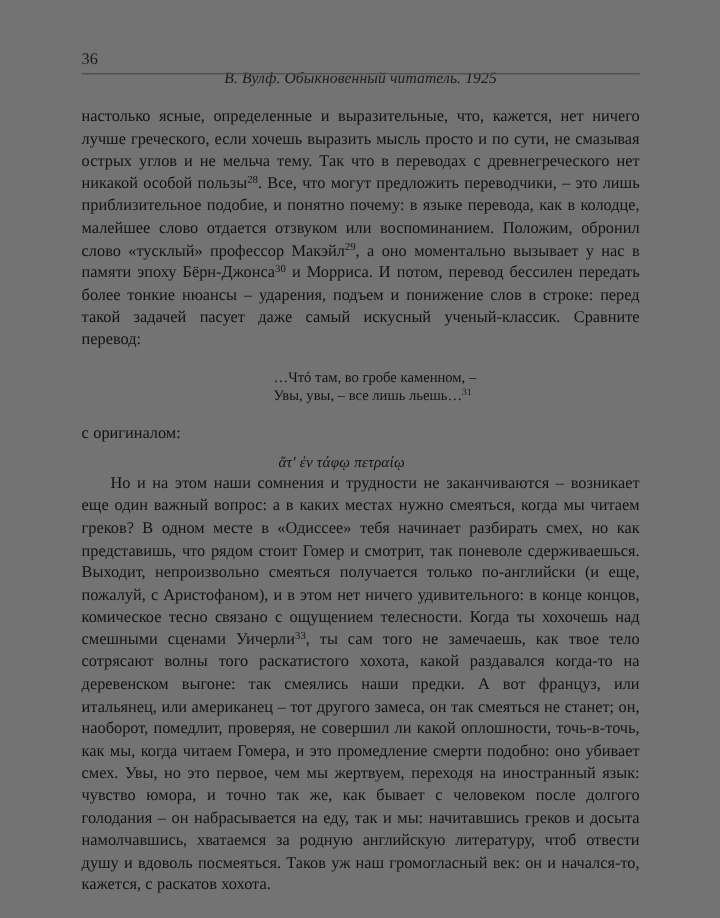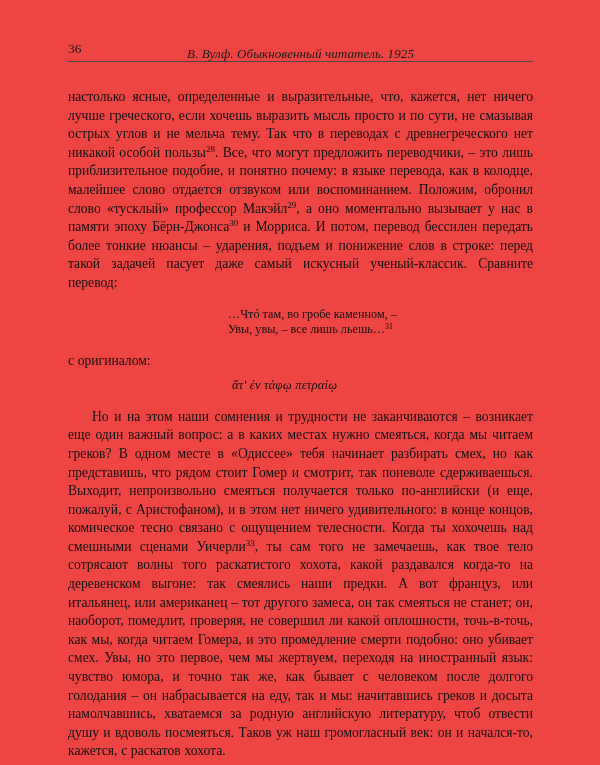--- a/index.html
+++ b/index.html
@@ -11,21 +11,21 @@
     width: 600px;
     height: 765px;
     overflow: hidden;
     font-family: "Liberation Serif", "DejaVu Serif", serif;
     color: #111111;
   }
   .page {
     position: relative;
     width: 600px;
     height: 765px;
-    background: #ef4444;
+    background: #737373;
   }
   .content {
     position: absolute;
     left: 68px;
     top: 40px;
     width: 465px;
   }
 
   
   .running-head {
@@ -38,21 +38,21 @@
     left: 0;
     top: 0;
     font-size: 13.5px;
     line-height: 18px;
     color: #1a1a1a;
   }
   .head-title {
     position: absolute;
     left: 0;
     right: 0;
-    top: 5px;
+    top: 16px;
     text-align: center;
     font-style: italic;
     font-size: 13px;
     line-height: 18px;
     color: #1a1a1a;
     letter-spacing: 0.1px;
   }
   .head-rule {
     position: absolute;
     left: 0;
@@ -96,21 +96,20 @@
   }
   .verse-ru {
     margin-top: 14px;
     margin-bottom: 15px;
   }
   .verse-gr {
     font-style: italic;
     font-size: 12.6px;
     line-height: 15.8px;
     margin-top: 7px;
-    margin-bottom: 14px;
     padding-left: 164px;
     letter-spacing: 0.2px;
   }
   .verse-line {
     display: block;
     white-space: pre;
   }
 
   sup.fn {
     font-size: 0.66em;

